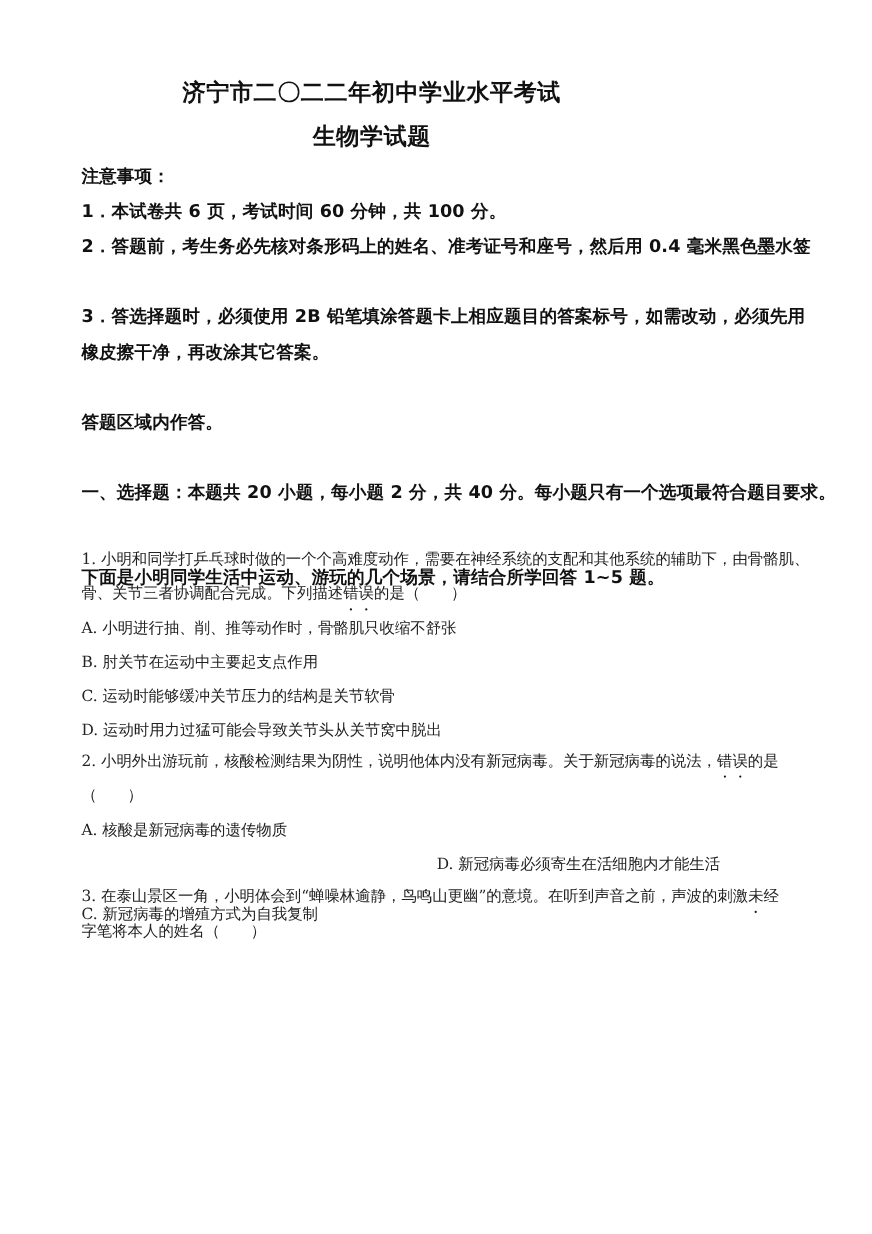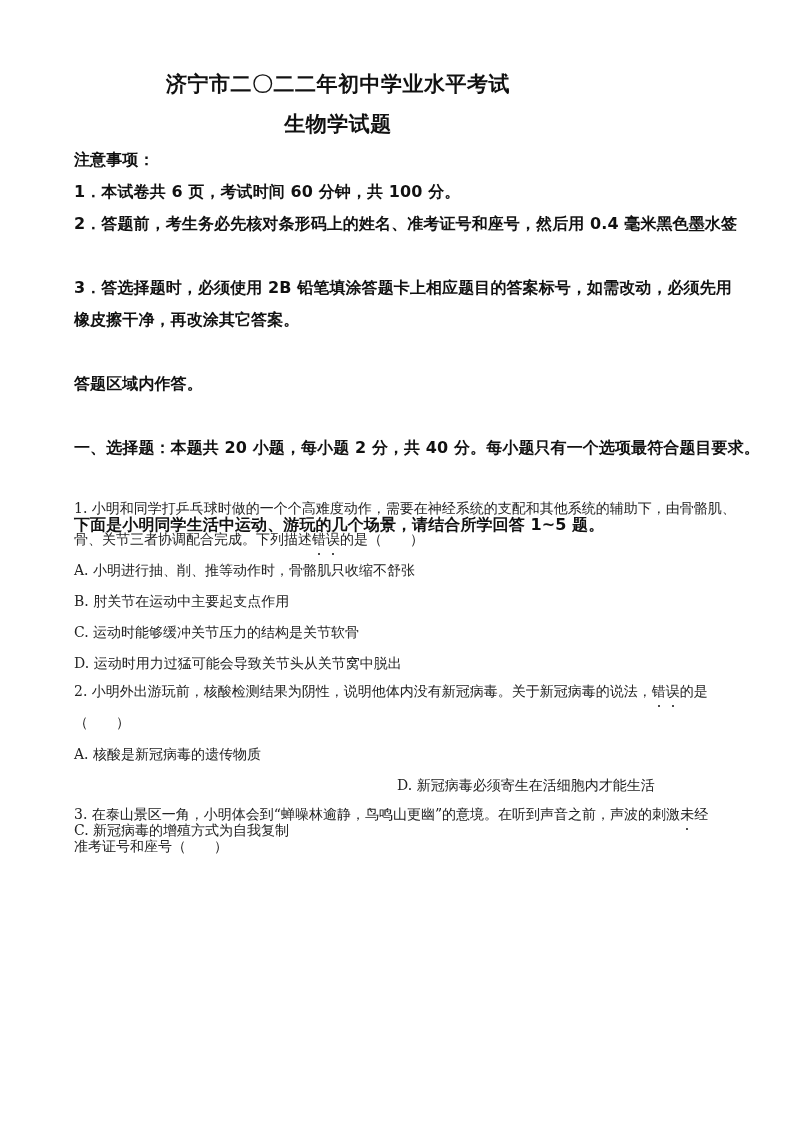--- a/index.html
+++ b/index.html
@@ -65,15 +65,15 @@
     <span>2. 小明外出游玩前，核酸检测结果为阴性，说明他体内没有新冠病毒。关于新冠病毒的说法，</span><span class="dot">错</span><span class="dot">误</span><span>的是</span>
   </div>
   <div class="line norm" style="top:714px;">（　　）</div>
   <div class="line norm" style="top:746px;">A. 核酸是新冠病毒的遗传物质</div>
   <div class="line norm" style="top:777px;margin-top:45px;">C. 新冠病毒的增殖方式为自我复制</div>
   <div class="line norm col2" style="top:777px;">D. 新冠病毒必须寄生在活细胞内才能生活</div>
 
   <div class="line norm" style="top:806px;">
     <span>3. 在泰山景区一角，小明体会到“蝉噪林逾静，鸟鸣山更幽”的意境。在听到声音之前，声波的刺激</span><span class="dot">未</span><span>经</span>
   </div>
-  <div class="line norm" style="top:838px;">准考证号和座号（　　）</div>
+  <div class="line norm" style="top:838px;">字笔将本人的姓名（　　）</div>
 
 </div>
 
 </body></html>

